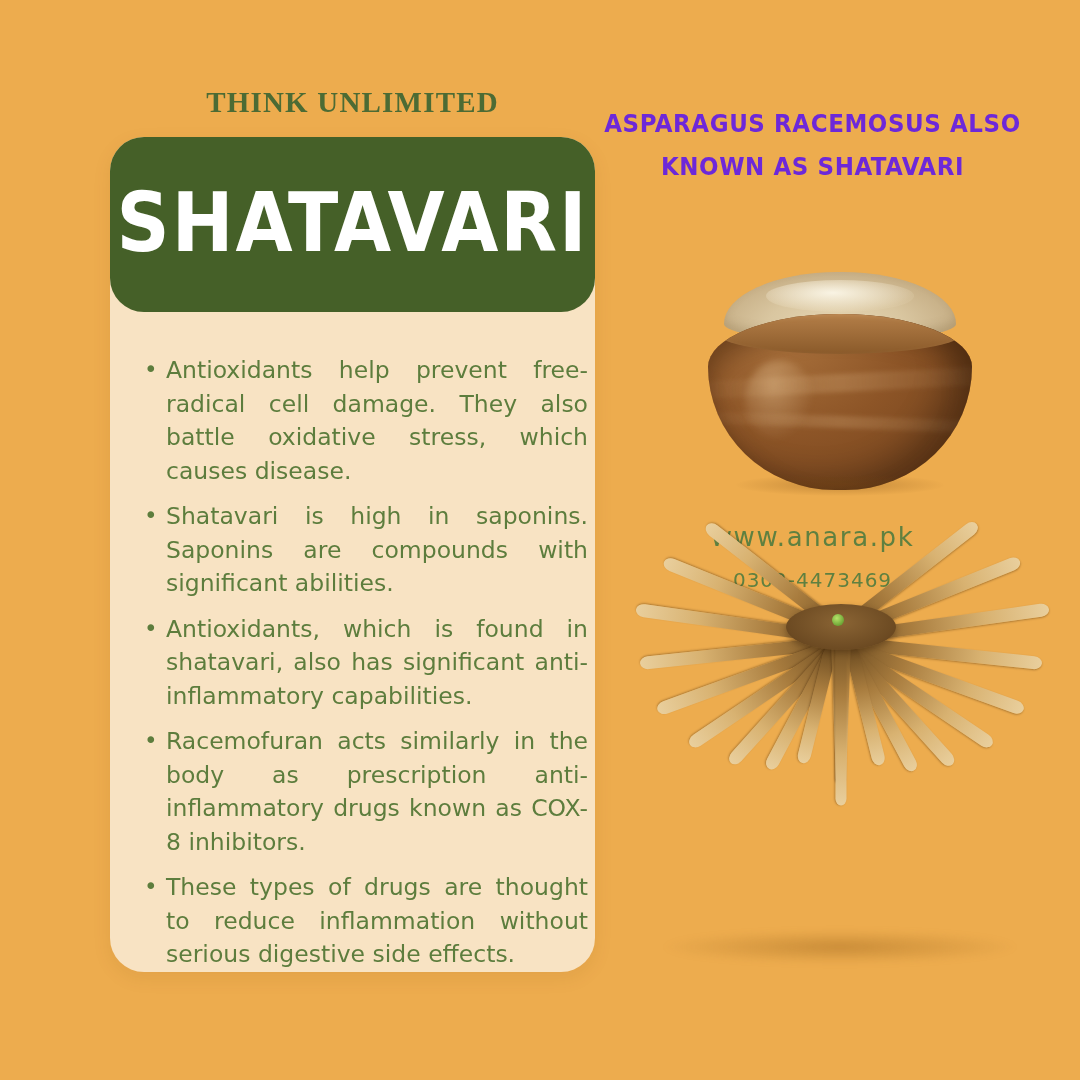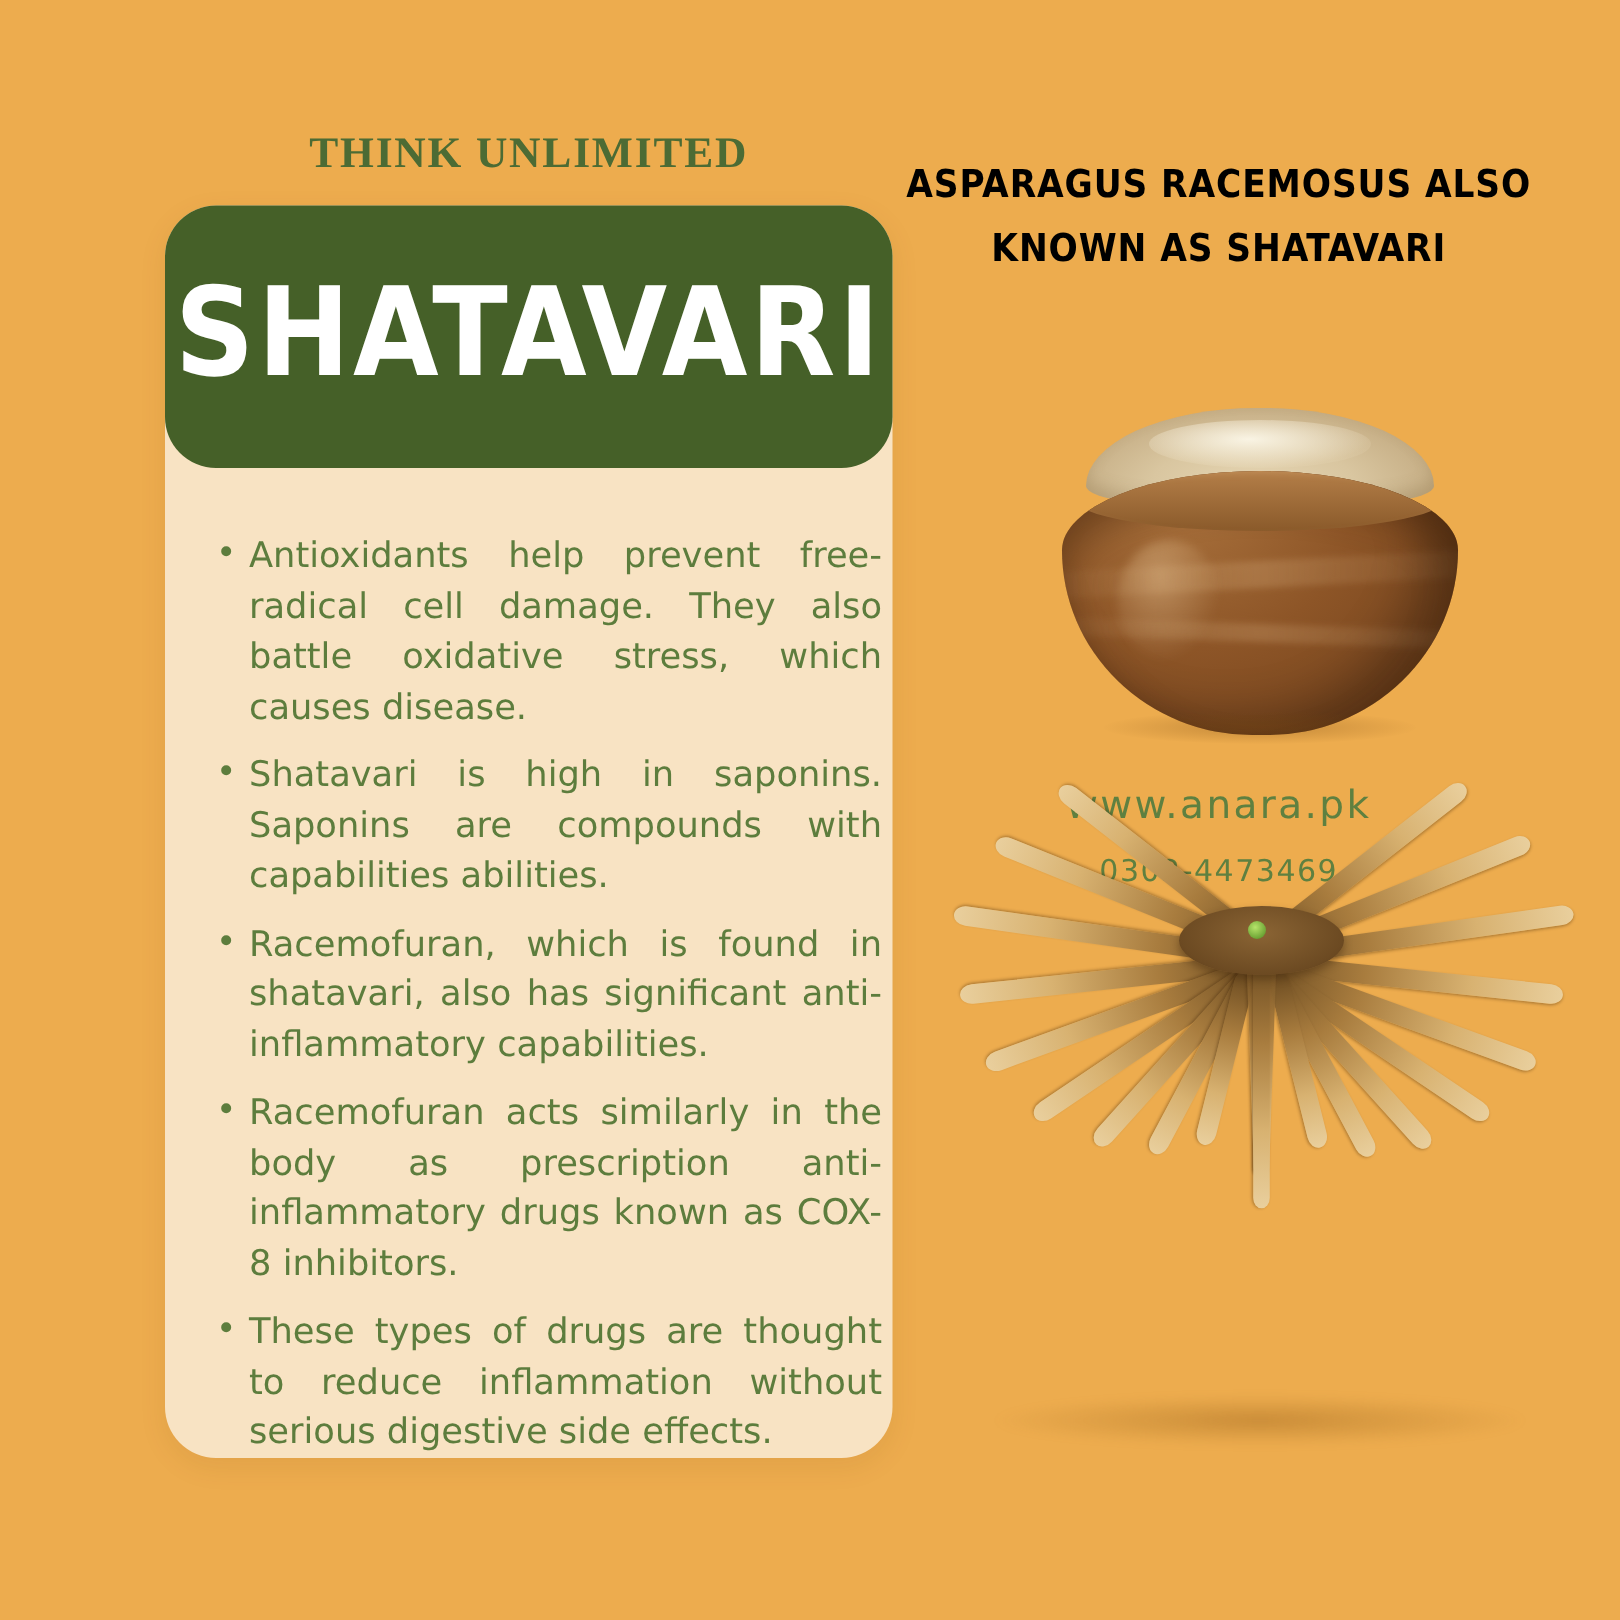--- a/index.html
+++ b/index.html
@@ -103,21 +103,21 @@
     position: absolute;
     left: 600px;
     top: 102px;
     width: 425px;
     text-align: center;
     font-family: "DejaVu Sans Condensed", "Liberation Sans Narrow", "Liberation Sans", sans-serif;
     font-weight: bold;
     font-size: 25.5px;
     line-height: 43px;
     letter-spacing: 0.6px;
-    color: #000000;
+    color: #6d28d9;
     text-transform: uppercase;
   }
 
   
   .bowl-wrap {
     position: absolute;
     left: 700px;
     top: 262px;
     width: 280px;
     height: 235px;
@@ -279,22 +279,22 @@
 
   <div class="card"></div>
 
   <div class="title-band">
     <div class="title">SHATAVARI</div>
   </div>
 
   <div class="bullets">
     <ul>
       <li>Antioxidants help prevent free-radical cell damage. They also battle oxidative stress, which causes disease.</li>
-      <li> Shatavari is high in saponins. Saponins are compounds with capabilities abilities.</li>
-      <li>Racemofuran, which is found in shatavari, also has significant anti-inflammatory capabilities.</li>
+      <li> Shatavari is high in saponins. Saponins are compounds with significant abilities.</li>
+      <li>Antioxidants, which is found in shatavari, also has significant anti-inflammatory capabilities.</li>
       <li>Racemofuran acts similarly in the body as prescription anti-inflammatory drugs known as COX-8 inhibitors.</li>
       <li> These types of drugs are thought to reduce inflammation without serious digestive side effects.</li>
     </ul>
   </div>
 
   <div class="right-head">ASPARAGUS RACEMOSUS ALSO KNOWN AS SHATAVARI</div>
 
   <div class="bowl-wrap">
     <div class="powder"></div>
     <div class="bowl">

